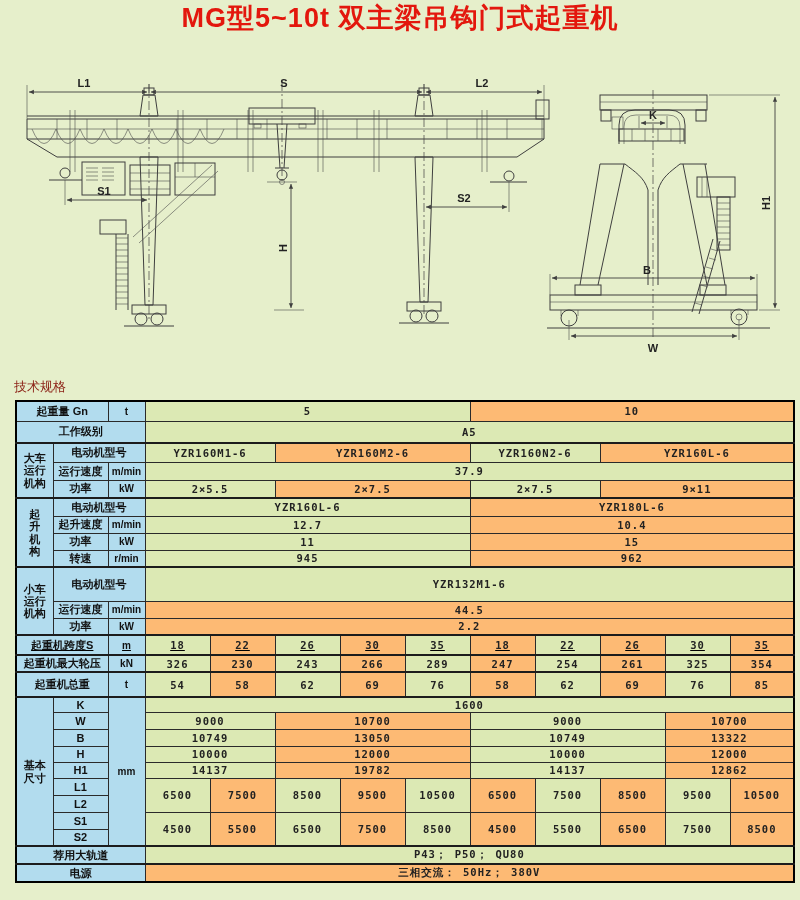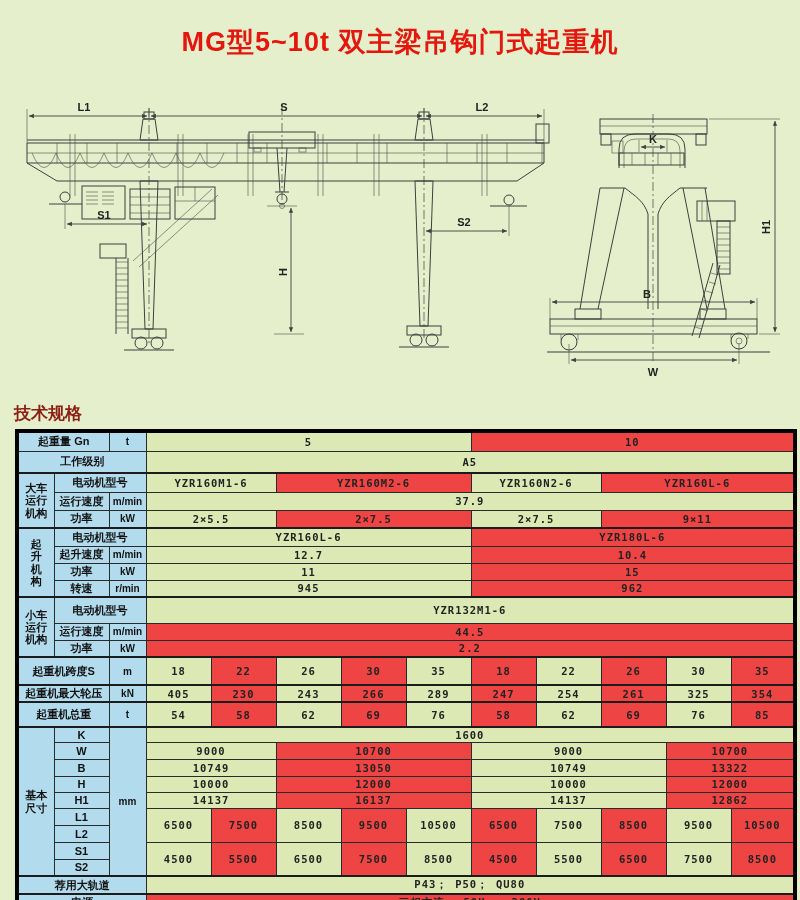--- a/index.html
+++ b/index.html
@@ -1,28 +1,28 @@
 <!DOCTYPE html>
 <html><head>
 <meta charset="utf-8">
 <style>
   html,body{margin:0;padding:0;}
   body{width:800px;height:900px;overflow:hidden;background:#e6efcb;font-family:"Liberation Sans",sans-serif;}
-  .title{margin:0;padding-top:24px;text-align:center;font-size:27px;font-weight:bold;color:#e3170d;letter-spacing:1px;}
+  .title{margin:0;text-align:center;font-size:27px;font-weight:bold;color:#e3170d;letter-spacing:1px;}
   .drawing{margin:36px 0 0 12px;}
-  .heading{margin:10px 0 4px 14px;font-size:17px;font-weight:bold;color:#8b1f14;}
-  table{border-collapse:collapse;table-layout:fixed;width:778px;margin-left:15px;border:4px solid #000000;}
+  .heading{margin:10px 0 4px 14px;font-size:13px;font-weight:normal;color:#8b1f14;}
+  table{border-collapse:collapse;table-layout:fixed;width:778px;margin-left:15px;border:2px solid #000000;}
   td{border:1px solid #2a2a2a;text-align:center;vertical-align:middle;padding:0;overflow:hidden;}
   .hd{background:#b2dcee;font-weight:bold;font-size:11px;color:#111;}
   .grp{white-space:pre-line;line-height:1.12;}
   .unit{font-size:10px;}
   .val{font-weight:bold;font-size:10.5px;letter-spacing:1px;color:#222;
        font-family:"DejaVu Sans Mono","Liberation Mono",monospace;}
   .cg{background:#dce9b4;}
-  .cb{background:#ef4444;}
+  .cb{background:#fdba74;}
   tr.sep td{border-top:2px solid #1c1c1c;}
   svg .ln{stroke:#3f3f3f;fill:none;stroke-width:1;}
   svg .tn{stroke:#4a4a4a;fill:none;stroke-width:.6;}
   svg .cl{stroke:#3f3f3f;fill:none;stroke-width:.7;stroke-dasharray:9 3 2 3;}
   svg .dim{stroke:#3f3f3f;fill:none;stroke-width:.9;}
   svg text{font-family:"Liberation Sans",sans-serif;font-size:11px;font-weight:bold;fill:#222;}
 </style>
 </head>
 <body>
 
@@ -240,55 +240,55 @@
         <td class="hd unit">kW</td>
         <td class="val cg" colspan="5">11</td>
         <td class="val cb" colspan="5">15</td>
       </tr>
       <tr style="height: 17px;">
         <td class="hd lab">转速</td>
         <td class="hd unit">r/min</td>
         <td class="val cg" colspan="5">945</td>
         <td class="val cb" colspan="5">962</td>
       </tr>
-      <tr class="sep" style="height: 26px;">
+      <tr class="sep" style="height: 34px;">
         <td class="hd grp" rowspan="3">小车
 运行
 机构</td>
         <td class="hd lab" colspan="2">电动机型号</td>
         <td class="val cg" colspan="10">YZR132M1-6</td>
       </tr>
       <tr style="height: 17px;">
         <td class="hd lab">运行速度</td>
         <td class="hd unit">m/min</td>
         <td class="val cb" colspan="10">44.5</td>
       </tr>
       <tr style="height: 17px;">
         <td class="hd lab">功率</td>
         <td class="hd unit">kW</td>
         <td class="val cb" colspan="10">2.2</td>
       </tr>
-      <tr class="sep" style="height: 28px;">
+      <tr class="sep" style="height: 20px; text-decoration: underline;">
         <td class="hd lab" colspan="2">起重机跨度S</td>
         <td class="hd unit">m</td>
         <td class="val cg">18</td>
         <td class="val cb">22</td>
         <td class="val cg">26</td>
         <td class="val cb">30</td>
         <td class="val cg">35</td>
         <td class="val cb">18</td>
         <td class="val cg">22</td>
         <td class="val cb">26</td>
         <td class="val cg">30</td>
         <td class="val cb">35</td>
       </tr>
       <tr class="sep" style="height: 15px;">
         <td class="hd lab" colspan="2">起重机最大轮压</td>
         <td class="hd unit">kN</td>
-        <td class="val cg">405</td>
+        <td class="val cg">326</td>
         <td class="val cb">230</td>
         <td class="val cg">243</td>
         <td class="val cb">266</td>
         <td class="val cg">289</td>
         <td class="val cb">247</td>
         <td class="val cg">254</td>
         <td class="val cb">261</td>
         <td class="val cg">325</td>
         <td class="val cb">354</td>
       </tr>
@@ -330,21 +330,21 @@
       <tr style="height: 16px;">
         <td class="hd lab">H</td>
         <td class="val cg" colspan="2">10000</td>
         <td class="val cb" colspan="3">12000</td>
         <td class="val cg" colspan="3">10000</td>
         <td class="val cb" colspan="2">12000</td>
       </tr>
       <tr style="height: 16px;">
         <td class="hd lab">H1</td>
         <td class="val cg" colspan="2">14137</td>
-        <td class="val cb" colspan="3">16137</td>
+        <td class="val cb" colspan="3">19782</td>
         <td class="val cg" colspan="3">14137</td>
         <td class="val cb" colspan="2">12862</td>
       </tr>
       <tr style="height: 17px;">
         <td class="hd lab">L1</td>
         <td class="val cg" rowspan="2">6500</td>
         <td class="val cb" rowspan="2">7500</td>
         <td class="val cg" rowspan="2">8500</td>
         <td class="val cb" rowspan="2">9500</td>
         <td class="val cg" rowspan="2">10500</td>

